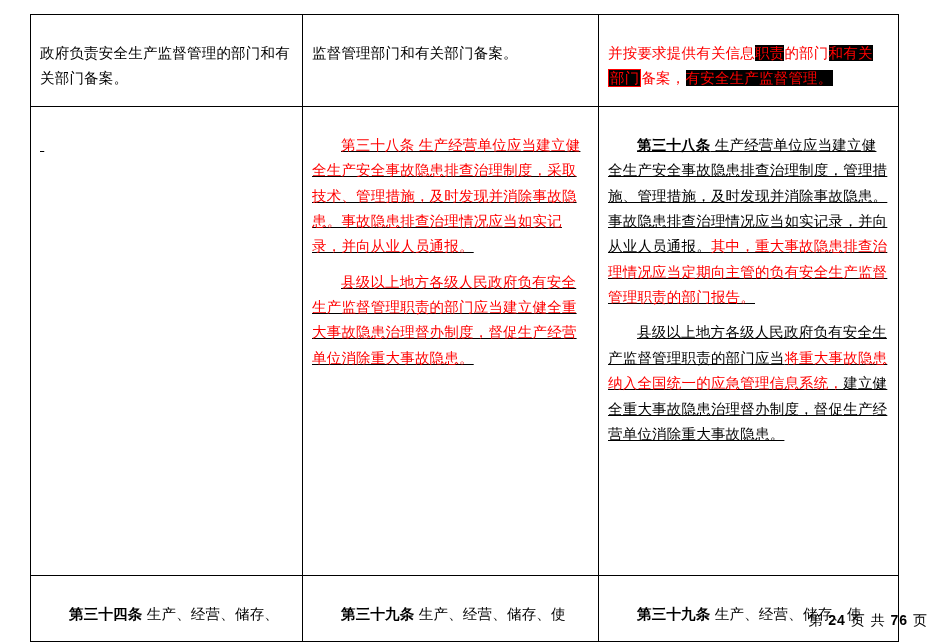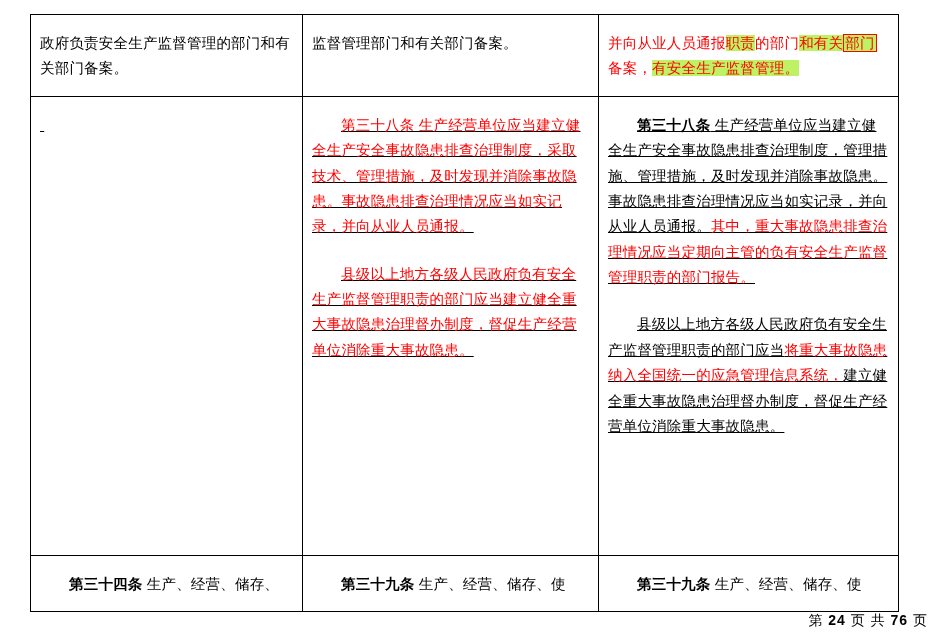--- a/index.html
+++ b/index.html
@@ -23,37 +23,37 @@
     padding: 14px 30px 0 30px;
   }
   table.doc-table {
     width: 868px;
     border-collapse: collapse;
     table-layout: fixed;
   }
   table.doc-table td {
     border: 1px solid #000000;
     vertical-align: top;
-    padding: 16px 9px 12px 9px;
+    padding: 26px 9px 12px 9px;
     font-size: 14.5px;
     line-height: 1.75;
     letter-spacing: 0.2px;
   }
   .col1 { width: 272px; }
   .col2 { width: 296px; }
   .col3 { width: 300px; }
 
   .black { color: #000000; }
   .red { color: #ff0000; }
   .indent { text-indent: 2em; }
   p { margin: 0 0 2px 0; }
-  p + p { margin-top: 22px; }
+  p + p { margin-top: 10px; }
 
   .hl {
-    background: #bef264;
+    background: #000000;
   }
   .boxed {
     border: 1px solid #ff0000;
     padding: 0 1px;
   }
   .bold-art {
     font-weight: bold;
   }
   .cell-top-right {
     line-height: 1.8;
@@ -93,21 +93,21 @@
 
       <tr>
         <td class="col1">
           <p class="black">政府负责安全生产监督管理的部门和有关部门备案。</p>
         </td>
         <td class="col2">
           <p class="black">监督管理部门和有关部门备案。</p>
         </td>
         <td class="col3 cell-top-right">
           <p class="red">
-            <span>并向从业人员通报</span><span class="hl">职责</span><span>的部门</span><span class="hl">和有关</span><span class="hl boxed">部门</span><span>备案，</span><span class="hl">有安全生产监督管理。</span>
+            <span>并按要求提供有关信息</span><span class="hl">职责</span><span>的部门</span><span class="hl">和有关</span><span class="hl boxed">部门</span><span>备案，</span><span class="hl">有安全生产监督管理。</span>
           </p>
         </td>
       </tr>
 
       <tr class="row-tall">
         <td class="col1">&nbsp;</td>
         <td class="col2">
           <p class="red indent">第三十八条 生产经营单位应当建立健全生产安全事故隐患排查治理制度，采取技术、管理措施，及时发现并消除事故隐患。事故隐患排查治理情况应当如实记录，并向从业人员通报。</p>
           <p class="red indent">县级以上地方各级人民政府负有安全生产监督管理职责的部门应当建立健全重大事故隐患治理督办制度，督促生产经营单位消除重大事故隐患。</p>
         </td>

